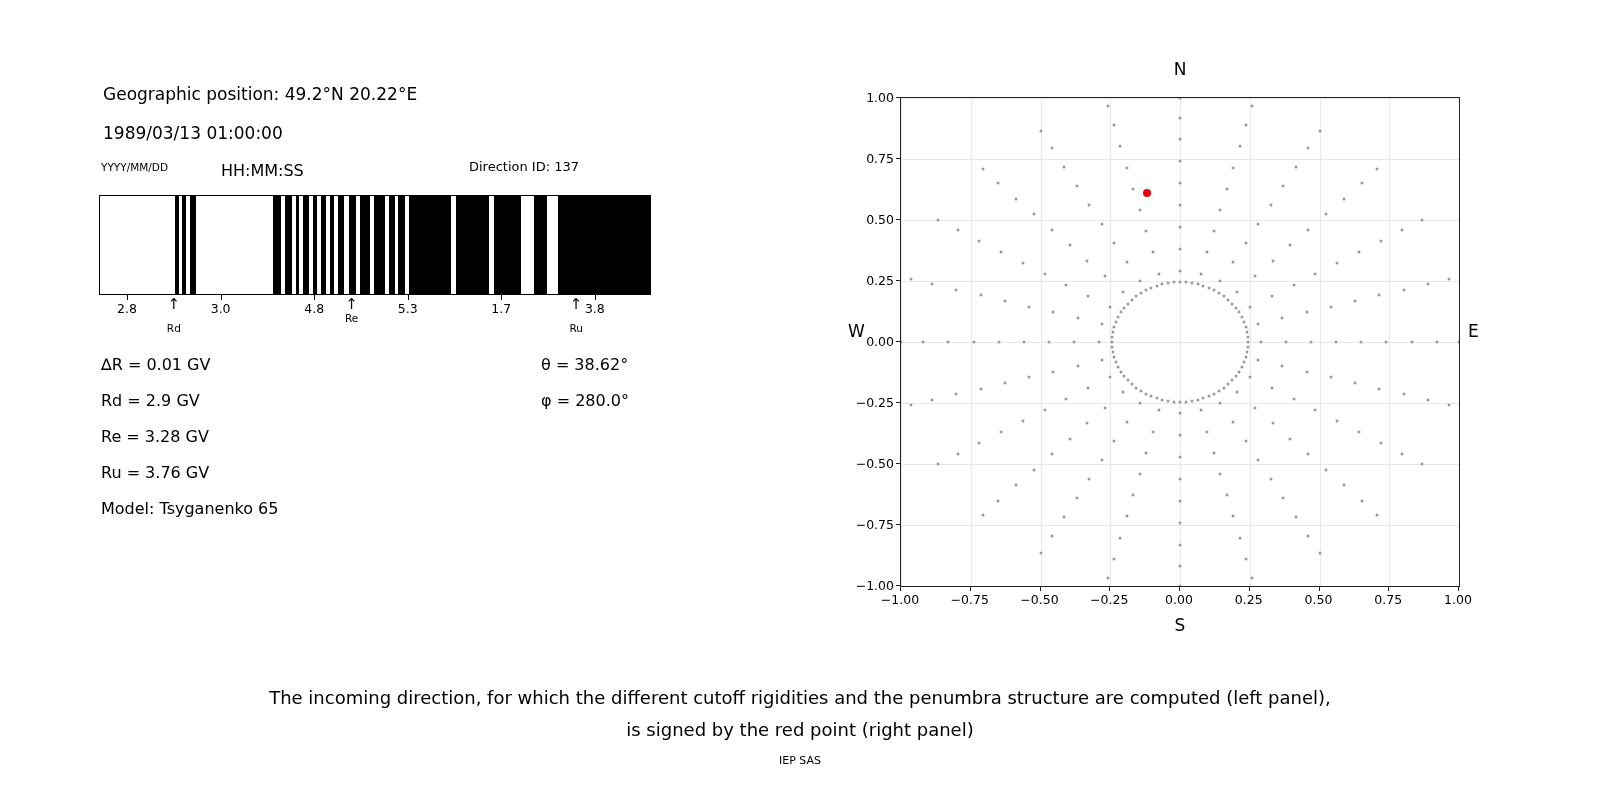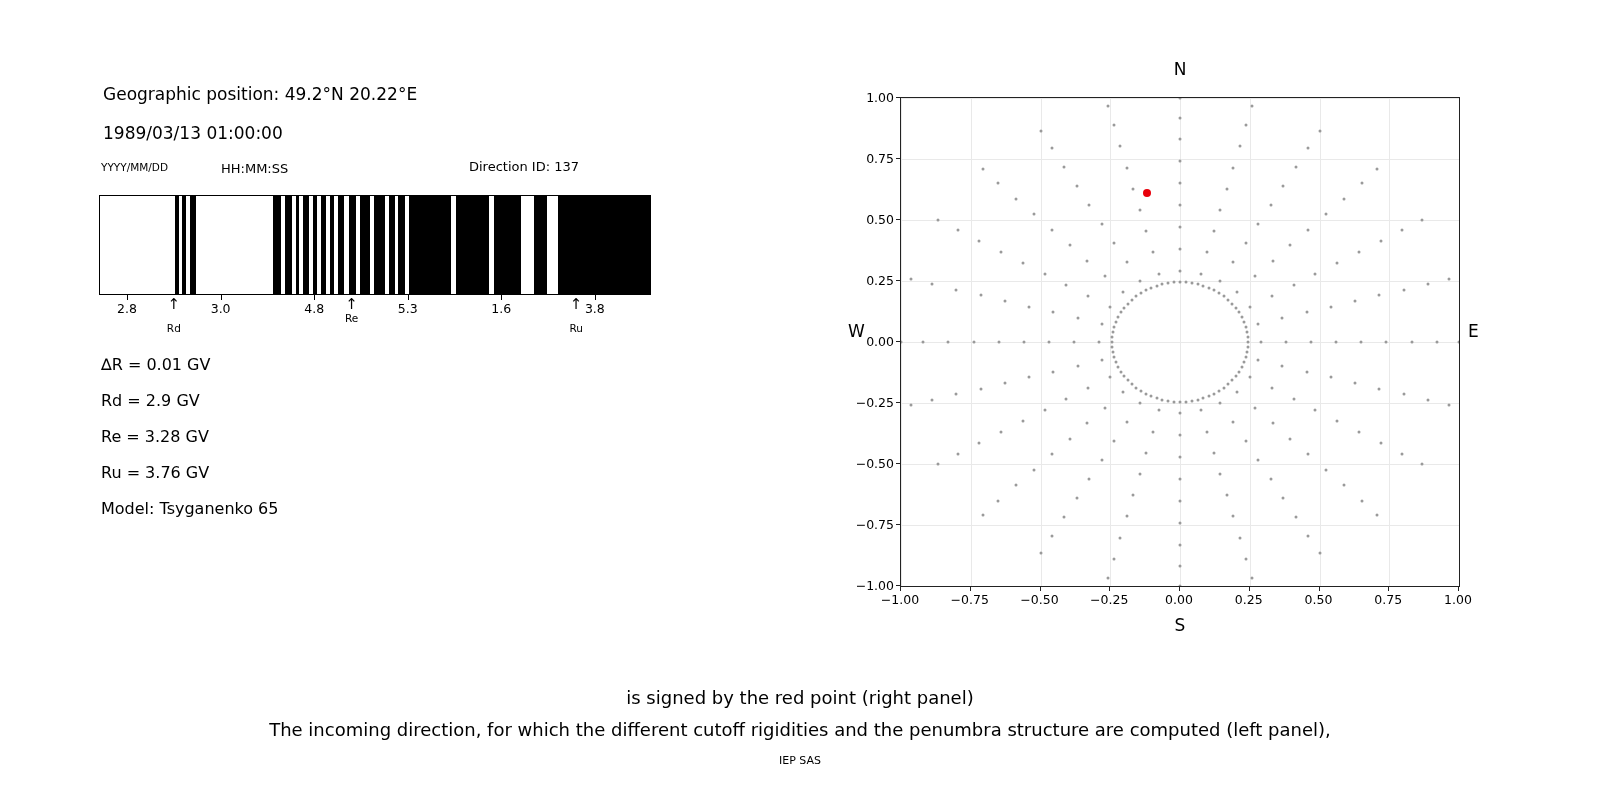--- a/index.html
+++ b/index.html
@@ -37,21 +37,21 @@
   .fmt-date {
     position: absolute;
     left: 101px;
     top: 161px;
     font-size: 10.5px;
   }
   .fmt-time {
     position: absolute;
     left: 221px;
     top: 161px;
-    font-size: 13px;
+    font-size: 16px;
   }
   .dir-id {
     position: absolute;
     left: 469px;
     top: 159px;
     font-size: 13px;
   }
 
   
   .penumbra-wrap {
@@ -263,37 +263,41 @@
   <div class="pen-axis" id="pen-axis">
       <div class="pen-tick" style="left: 28.0678px;"></div>
       <div class="pen-ticklabel" style="left: 28.0678px;">2.8</div>
       <div class="pen-tick" style="left: 121.627px;"></div>
       <div class="pen-ticklabel" style="left: 121.627px;">3.0</div>
       <div class="pen-tick" style="left: 215.186px;"></div>
       <div class="pen-ticklabel" style="left: 215.186px;">4.8</div>
       <div class="pen-tick" style="left: 308.746px;"></div>
       <div class="pen-ticklabel" style="left: 308.746px;">5.3</div>
       <div class="pen-tick" style="left: 402.305px;"></div>
-      <div class="pen-ticklabel" style="left: 402.305px;">1.6</div>
+      <div class="pen-ticklabel" style="left: 402.305px;">1.7</div>
       <div class="pen-tick" style="left: 495.864px;"></div>
       <div class="pen-ticklabel" style="left: 495.864px;">3.8</div>
       <div class="pen-arrow" style="left: 74.8475px; top: 2px;">↑</div>
       <div class="pen-arrowlabel" style="left: 74.8475px; top: 27px;">Rd</div>
       <div class="pen-arrow" style="left: 252.61px; top: 2px;">↑</div>
       <div class="pen-arrowlabel" style="left: 252.61px; top: 17px;">Re</div>
       <div class="pen-arrow" style="left: 477.153px; top: 2px;">↑</div>
       <div class="pen-arrowlabel" style="left: 477.153px; top: 27px;">Ru</div>
     </div>
 
   <div class="stats" id="stats-left">
       <div>∆R = 0.01 GV</div>
       <div>Rd = 2.9 GV</div>
       <div>Re = 3.28 GV</div>
       <div>Ru = 3.76 GV</div>
       <div>Model: Tsyganenko 65</div>
+    </div>
+  <div class="stats-right" id="stats-right">
+      <div>θ = 38.62°</div>
+      <div>φ = 280.0°</div>
     </div>
 </div>
 
 <div class="panel-right">
   <div class="cardinal card-n">N</div>
   <div class="cardinal card-s">S</div>
   <div class="cardinal card-w">W</div>
   <div class="cardinal card-e">E</div>
   <div class="plot-box" id="plot-box">
       <div class="grid-line-v" style="left: 0px;"></div>
@@ -638,16 +642,16 @@
       <div class="tick-y" style="top: 164px;"></div>
       <div class="ax-label ax-y" style="top: 164px;">0.50</div>
       <div class="tick-y" style="top: 103px;"></div>
       <div class="ax-label ax-y" style="top: 103px;">0.75</div>
       <div class="tick-y" style="top: 42px;"></div>
       <div class="ax-label ax-y" style="top: 42px;">1.00</div>
     </div>
 </div>
 
 <div class="caption">
+  <div>The incoming direction, for which the different cutoff rigidities and the penumbra structure are computed (left panel),</div>
   <div>is signed by the red point (right panel)</div>
-  <div>The incoming direction, for which the different cutoff rigidities and the penumbra structure are computed (left panel),</div>
 </div>
 <div class="footer">IEP SAS</div>
 
 </body></html>

